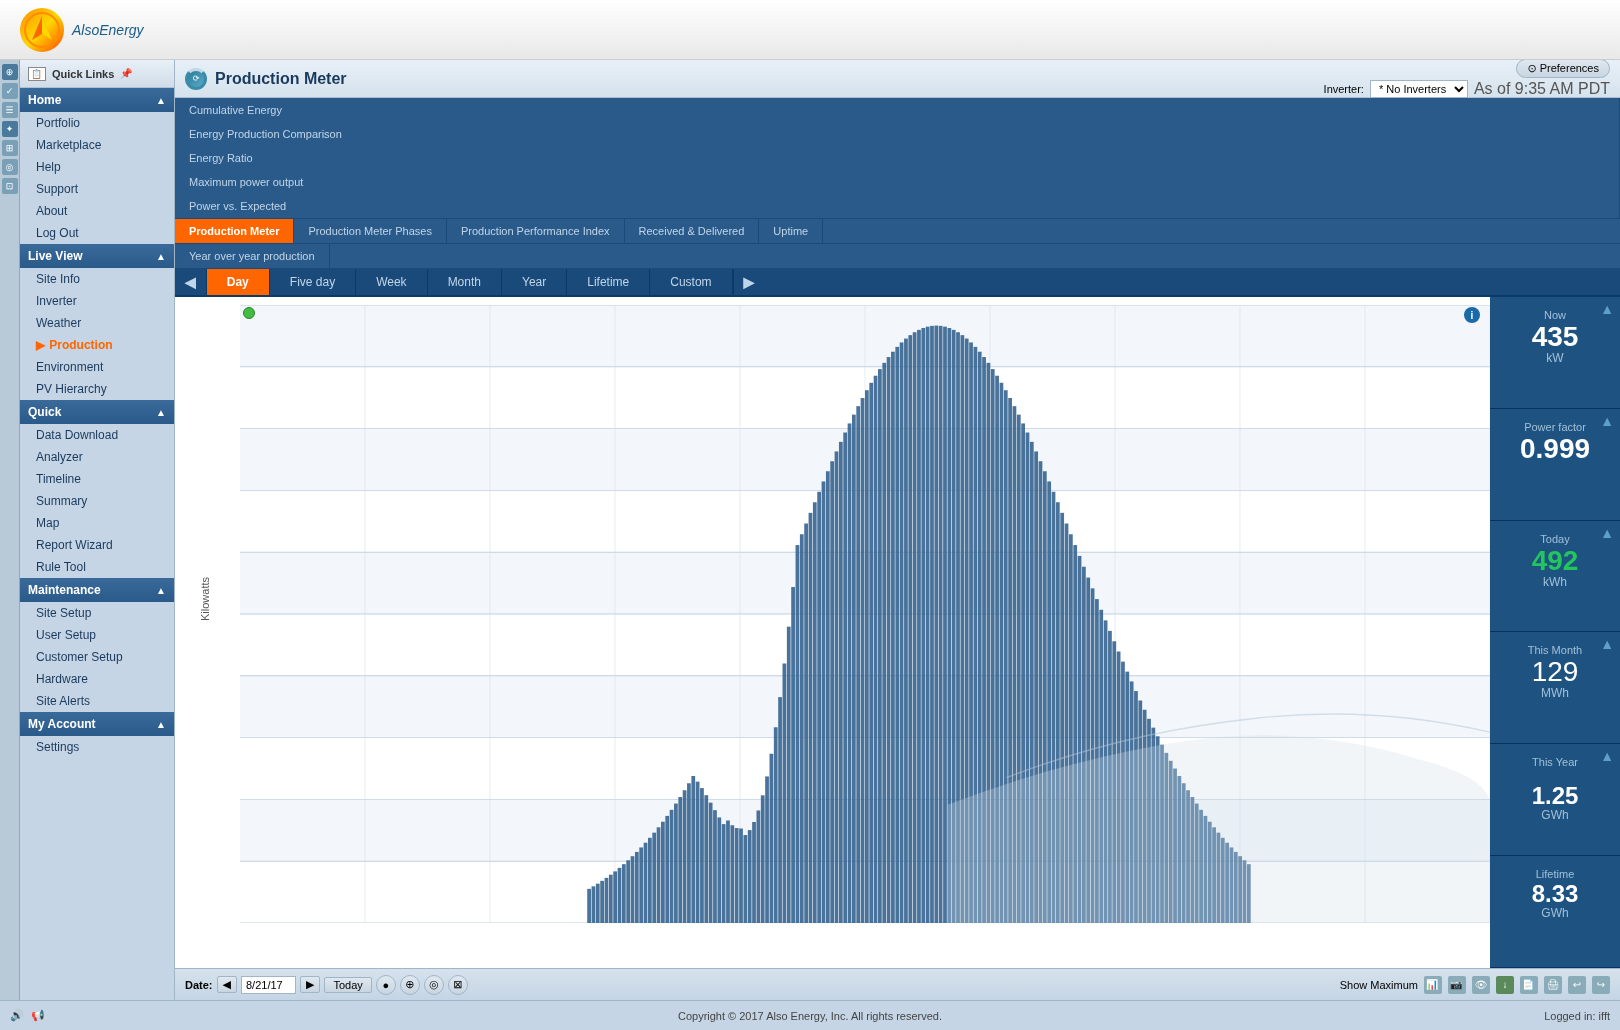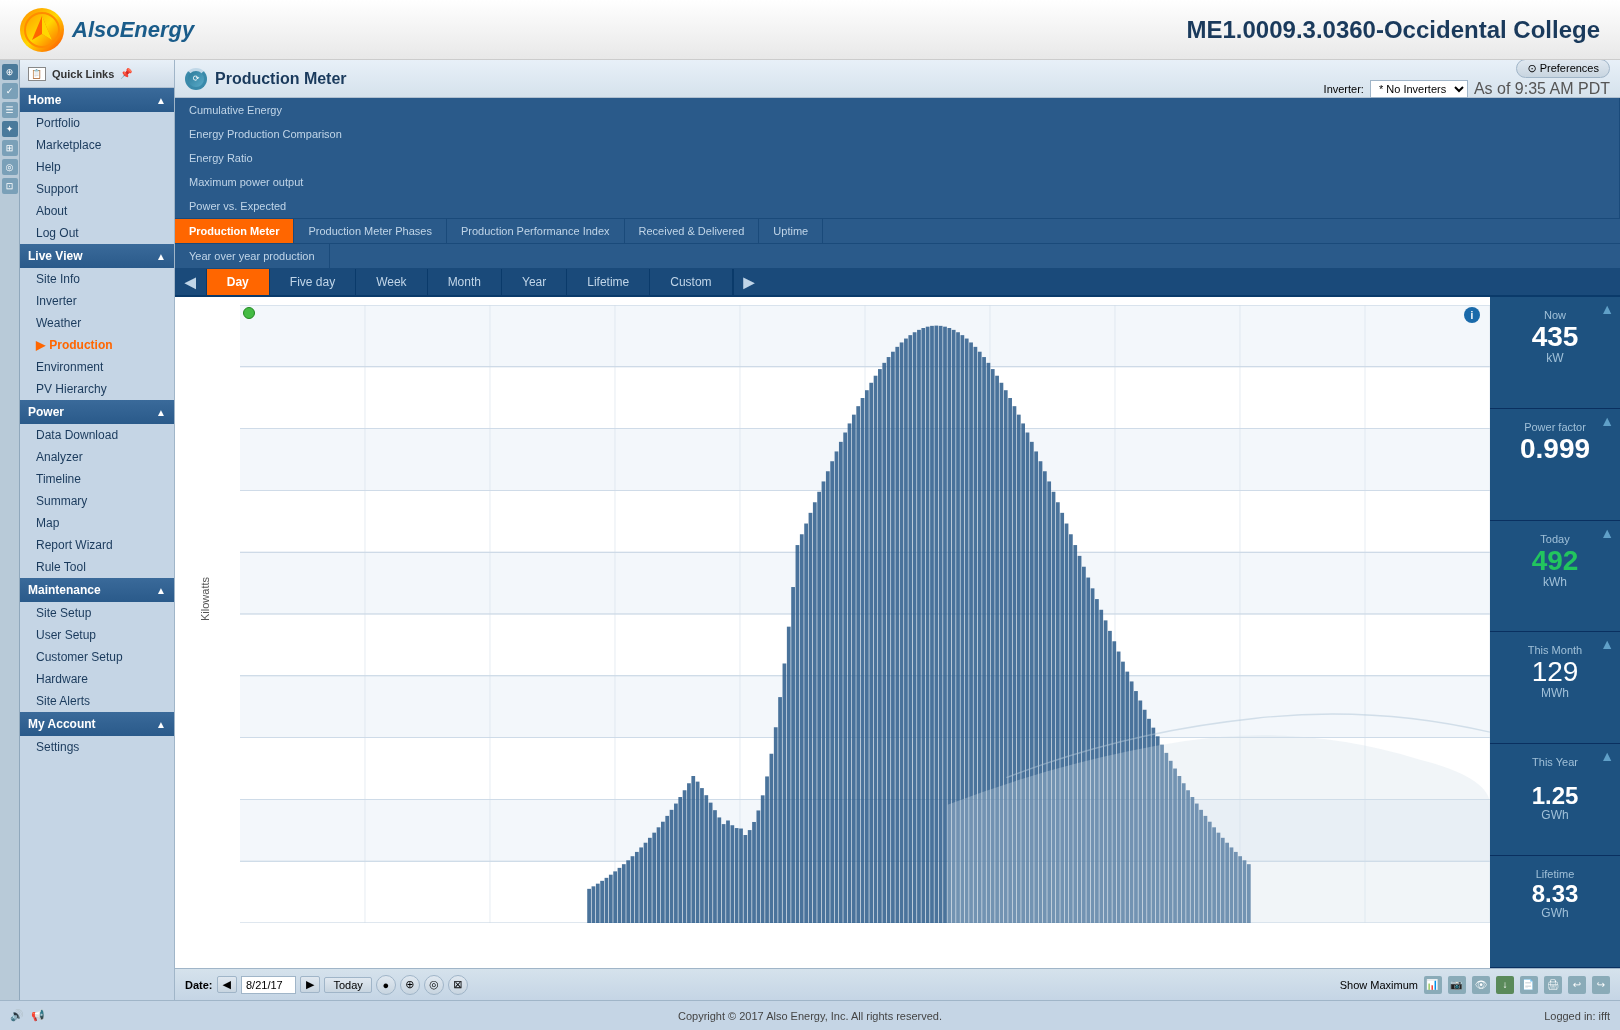--- a/index.html
+++ b/index.html
@@ -56,23 +56,22 @@
 
 <div id="header">
   <div id="logo">
     <div id="logo-circle">
       <svg width="36" height="36" viewBox="0 0 36 36">
         <circle cx="18" cy="18" r="17" fill="none" stroke="#ff8c00" stroke-width="2"></circle>
         <path d="M18 4 L28 28 L18 22 L8 28 Z" fill="#ff6600"></path>
         <path d="M18 4 L28 28 L18 22 Z" fill="#ffd700"></path>
       </svg>
     </div>
-    <span id="logo-text" style="font-size:22px;font-style:italic;color:#1a5c8a;font-weight:bold;">AlsoEnergy</span>
-  </div>
-  <div id="site-title" style="font-size:24px;font-weight:bold;color:#1a3a5c;">ME1.0009.3.0360-Occidental College</div>
+    <span id="logo-text" style="font-size:14px;font-style:italic;color:#1a5c8a;font-weight:normal;">AlsoEnergy</span>
+  </div>
 </div>
 
 <div style="display:flex; height: calc(1030px - 60px - 30px);">
 
 <div id="icon-bar" style="width:20px;background:#b8cad8;border-right:1px solid #90a8bc;display:flex;flex-direction:column;align-items:center;padding-top:4px;gap:3px;">
   <div class="icon-bar-btn" style="background:#4a7a9b;">⊕</div>
   <div class="icon-bar-btn" style="background:#7aa0b8;">✓</div>
   <div class="icon-bar-btn" style="background:#7aa0b8;">☰</div>
   <div class="icon-bar-btn" style="background:#4a7a9b;">✦</div>
   <div class="icon-bar-btn" style="background:#7aa0b8;">⊞</div>
@@ -111,21 +110,21 @@
     <div class="sidebar-item">Weather</div>
     <div class="sidebar-item active">
       <span class="sidebar-item-arrow">▶</span><span>Production</span>
     </div>
     <div class="sidebar-item">Environment</div>
     <div class="sidebar-item">PV Hierarchy</div>
   </div>
 
   <div>
     <div class="sidebar-section-header">
-      <span>Power</span>
+      <span>Quick</span>
       <span class="sidebar-collapse">▲</span>
     </div>
     <div class="sidebar-item">Data Download</div>
     <div class="sidebar-item">Analyzer</div>
     <div class="sidebar-item">Timeline</div>
     <div class="sidebar-item">Summary</div>
     <div class="sidebar-item">Map</div>
     <div class="sidebar-item">Report Wizard</div>
     <div class="sidebar-item">Rule Tool</div>
   </div>

